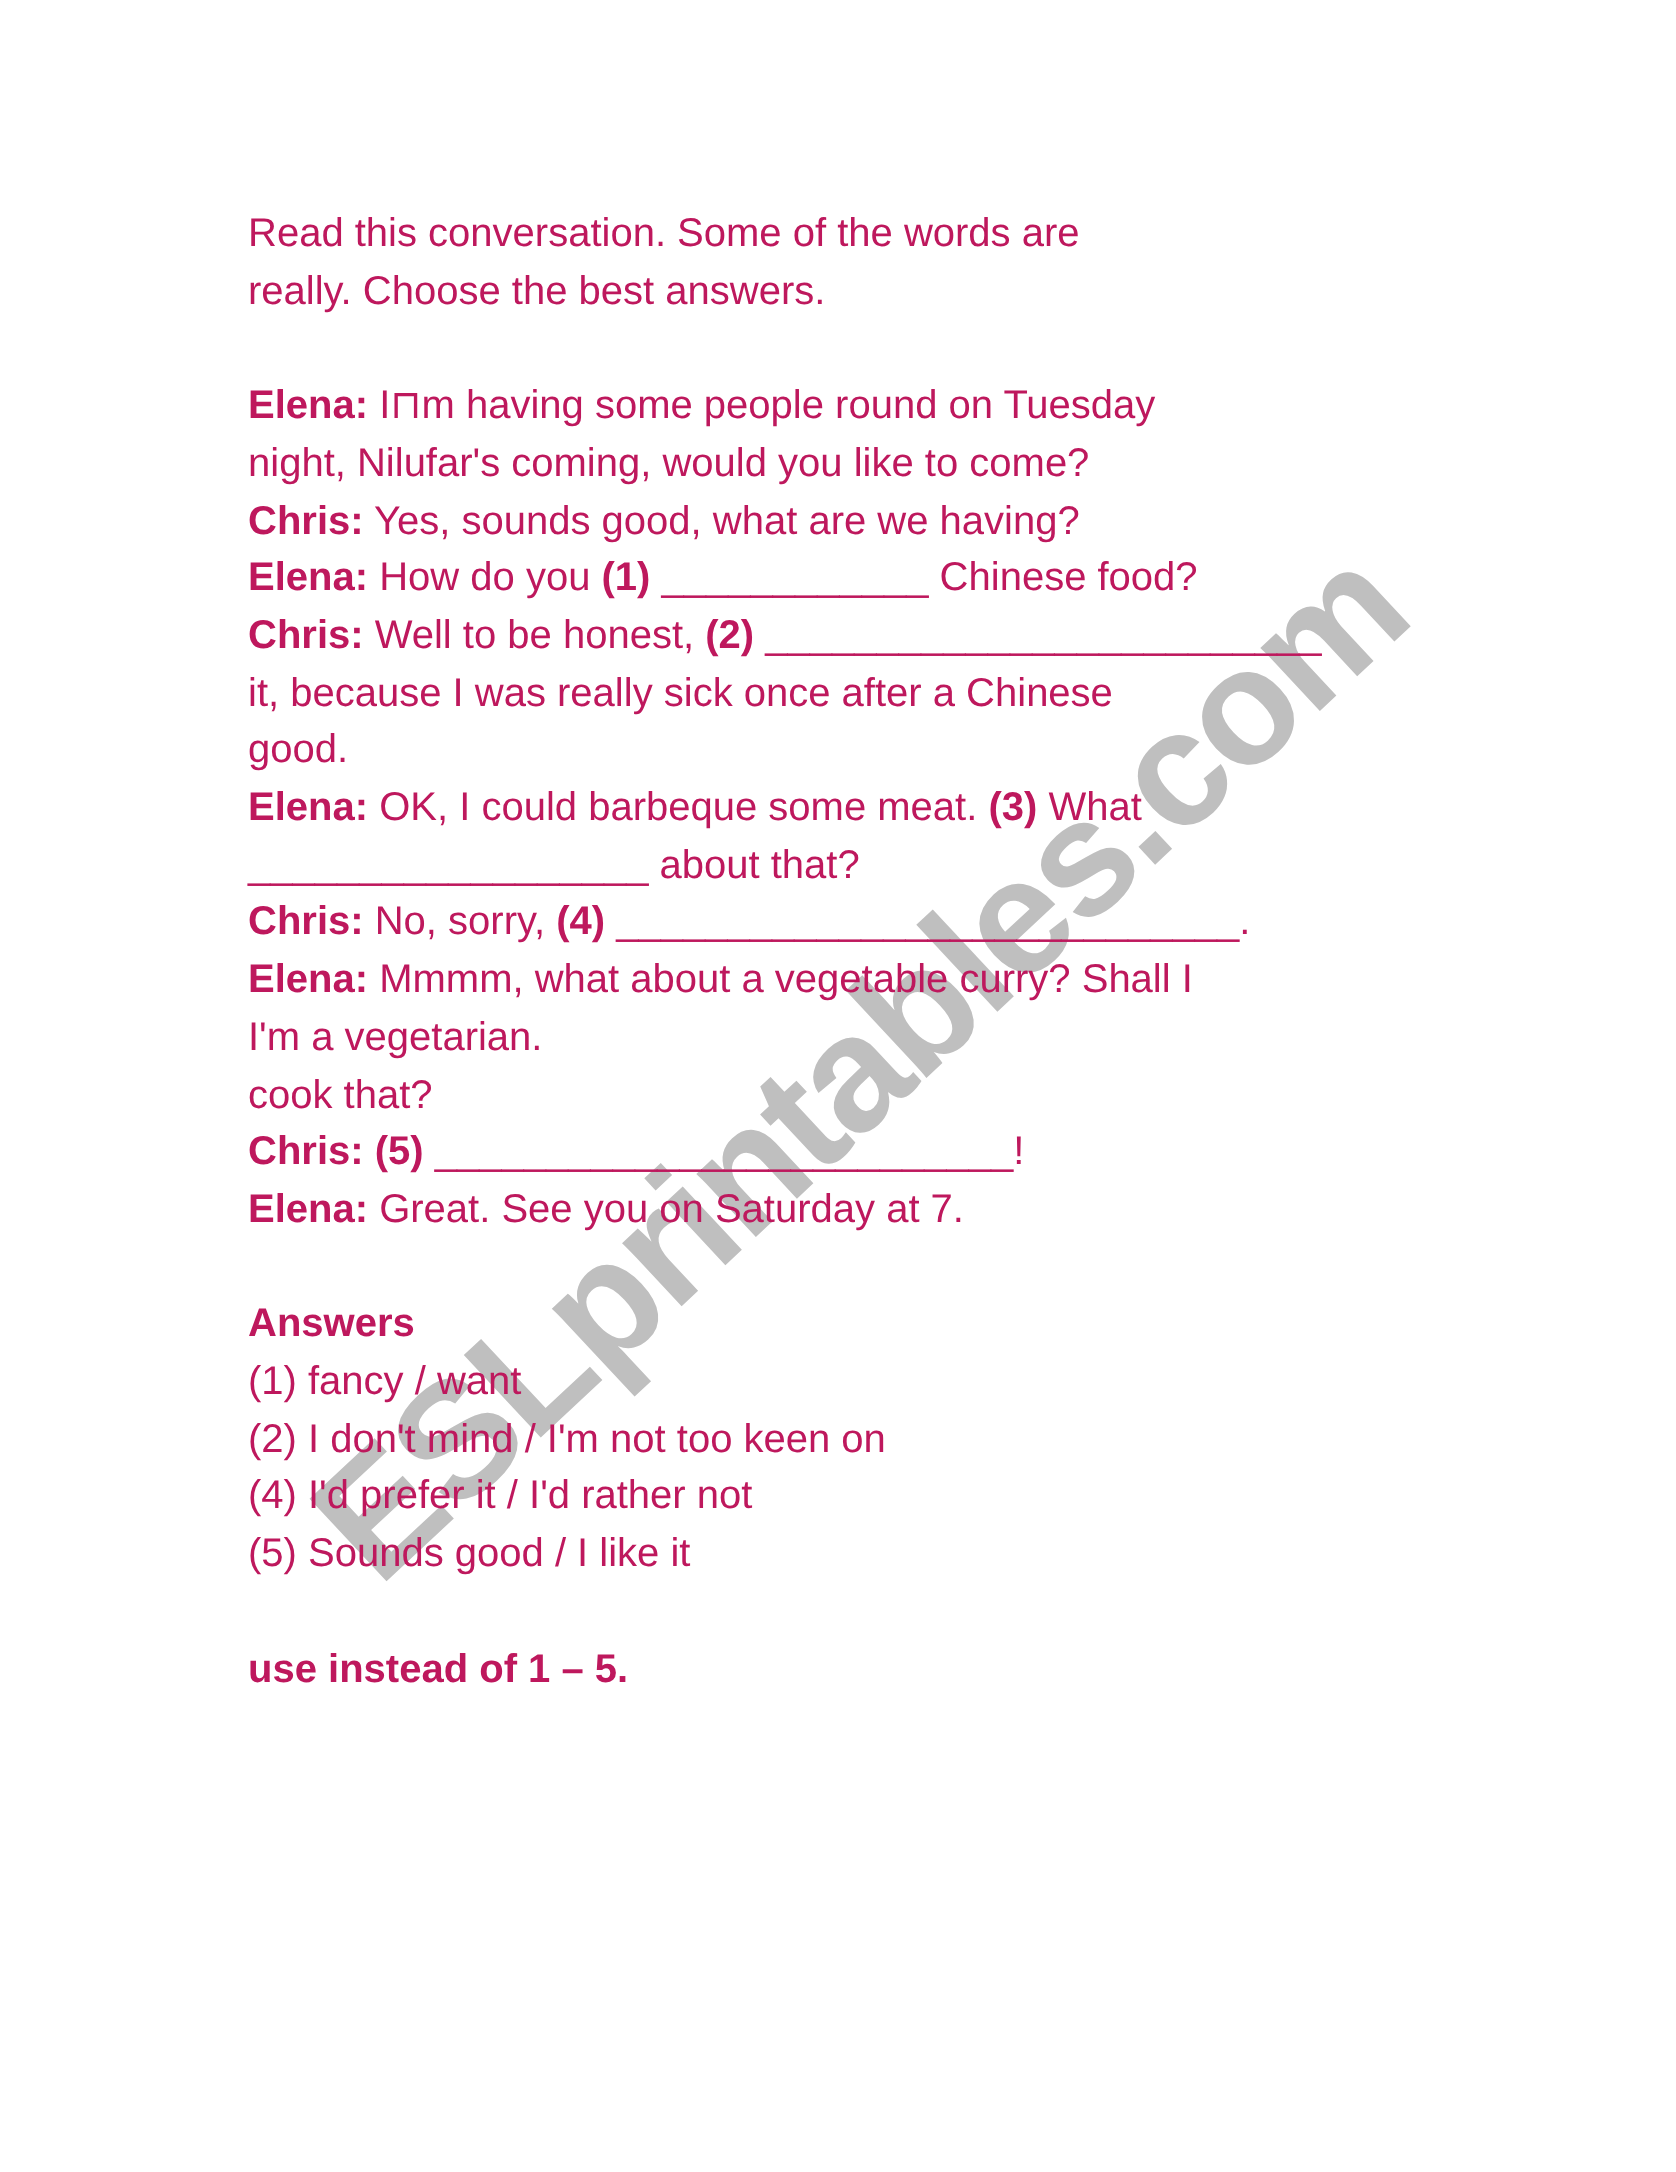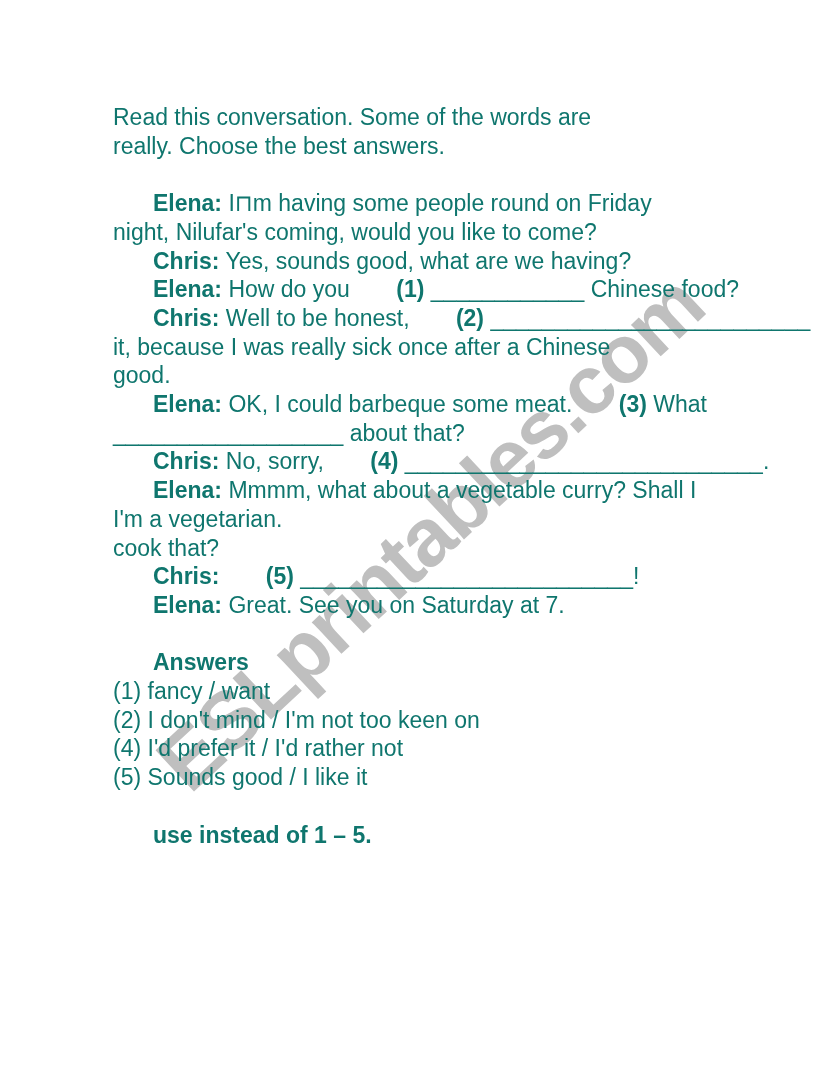--- a/index.html
+++ b/index.html
@@ -23,52 +23,52 @@
     font-size: 82px;
     font-weight: bold;
     letter-spacing: -2px;
     color: #bfbfbf;
     white-space: nowrap;
     z-index: 0;
     user-select: none;
   }
   .content {
     position: absolute;
-    left: 113px;
+    left: 124px;
     top: 103px;
     width: 640px;
-    font-size: 23px;
+    font-size: 20px;
     line-height: 28.7px;
-    color: #0f766e;
+    color: #be185d;
     z-index: 1;
   }
   .block {
     margin: 0 0 28.7px 0;
   }
   .block:last-child {
     margin-bottom: 0;
   }
   .line {
     white-space: nowrap;
   }
   .seg { font-weight: normal; }
-  .seg.b { font-weight: bold; margin-left: 40px; }
+  .seg.b { font-weight: bold; }
 </style>
 </head>
 <body>
 
 <div class="page">
   <div class="watermark">ESLprintables.com</div>
   <div class="content" id="content">
       <div class="block">
         <div class="line"><span class="seg">Read this conversation. Some of the words are</span></div>
         <div class="line"><span class="seg">really. Choose the best answers.</span></div>
       </div>
       <div class="block">
-        <div class="line"><span class="seg b">Elena:</span><span class="seg"> I⊓m having some people round on Friday</span></div>
+        <div class="line"><span class="seg b">Elena:</span><span class="seg"> I⊓m having some people round on Tuesday</span></div>
         <div class="line"><span class="seg">night, Nilufar's coming, would you like to come?</span></div>
         <div class="line"><span class="seg b">Chris:</span><span class="seg"> Yes, sounds good, what are we having?</span></div>
         <div class="line"><span class="seg b">Elena:</span><span class="seg"> How do you </span><span class="seg b">(1)</span><span class="seg"> ____________ Chinese food?</span></div>
         <div class="line"><span class="seg b">Chris:</span><span class="seg"> Well to be honest, </span><span class="seg b">(2)</span><span class="seg"> _________________________</span></div>
         <div class="line"><span class="seg">it, because I was really sick once after a Chinese</span></div>
         <div class="line"><span class="seg">good.</span></div>
         <div class="line"><span class="seg b">Elena:</span><span class="seg"> OK, I could barbeque some meat. </span><span class="seg b">(3)</span><span class="seg"> What</span></div>
         <div class="line"><span class="seg">__________________ about that?</span></div>
         <div class="line"><span class="seg b">Chris:</span><span class="seg"> No, sorry, </span><span class="seg b">(4)</span><span class="seg"> ____________________________.</span></div>
         <div class="line"><span class="seg b">Elena:</span><span class="seg"> Mmmm, what about a vegetable curry? Shall I</span></div>

